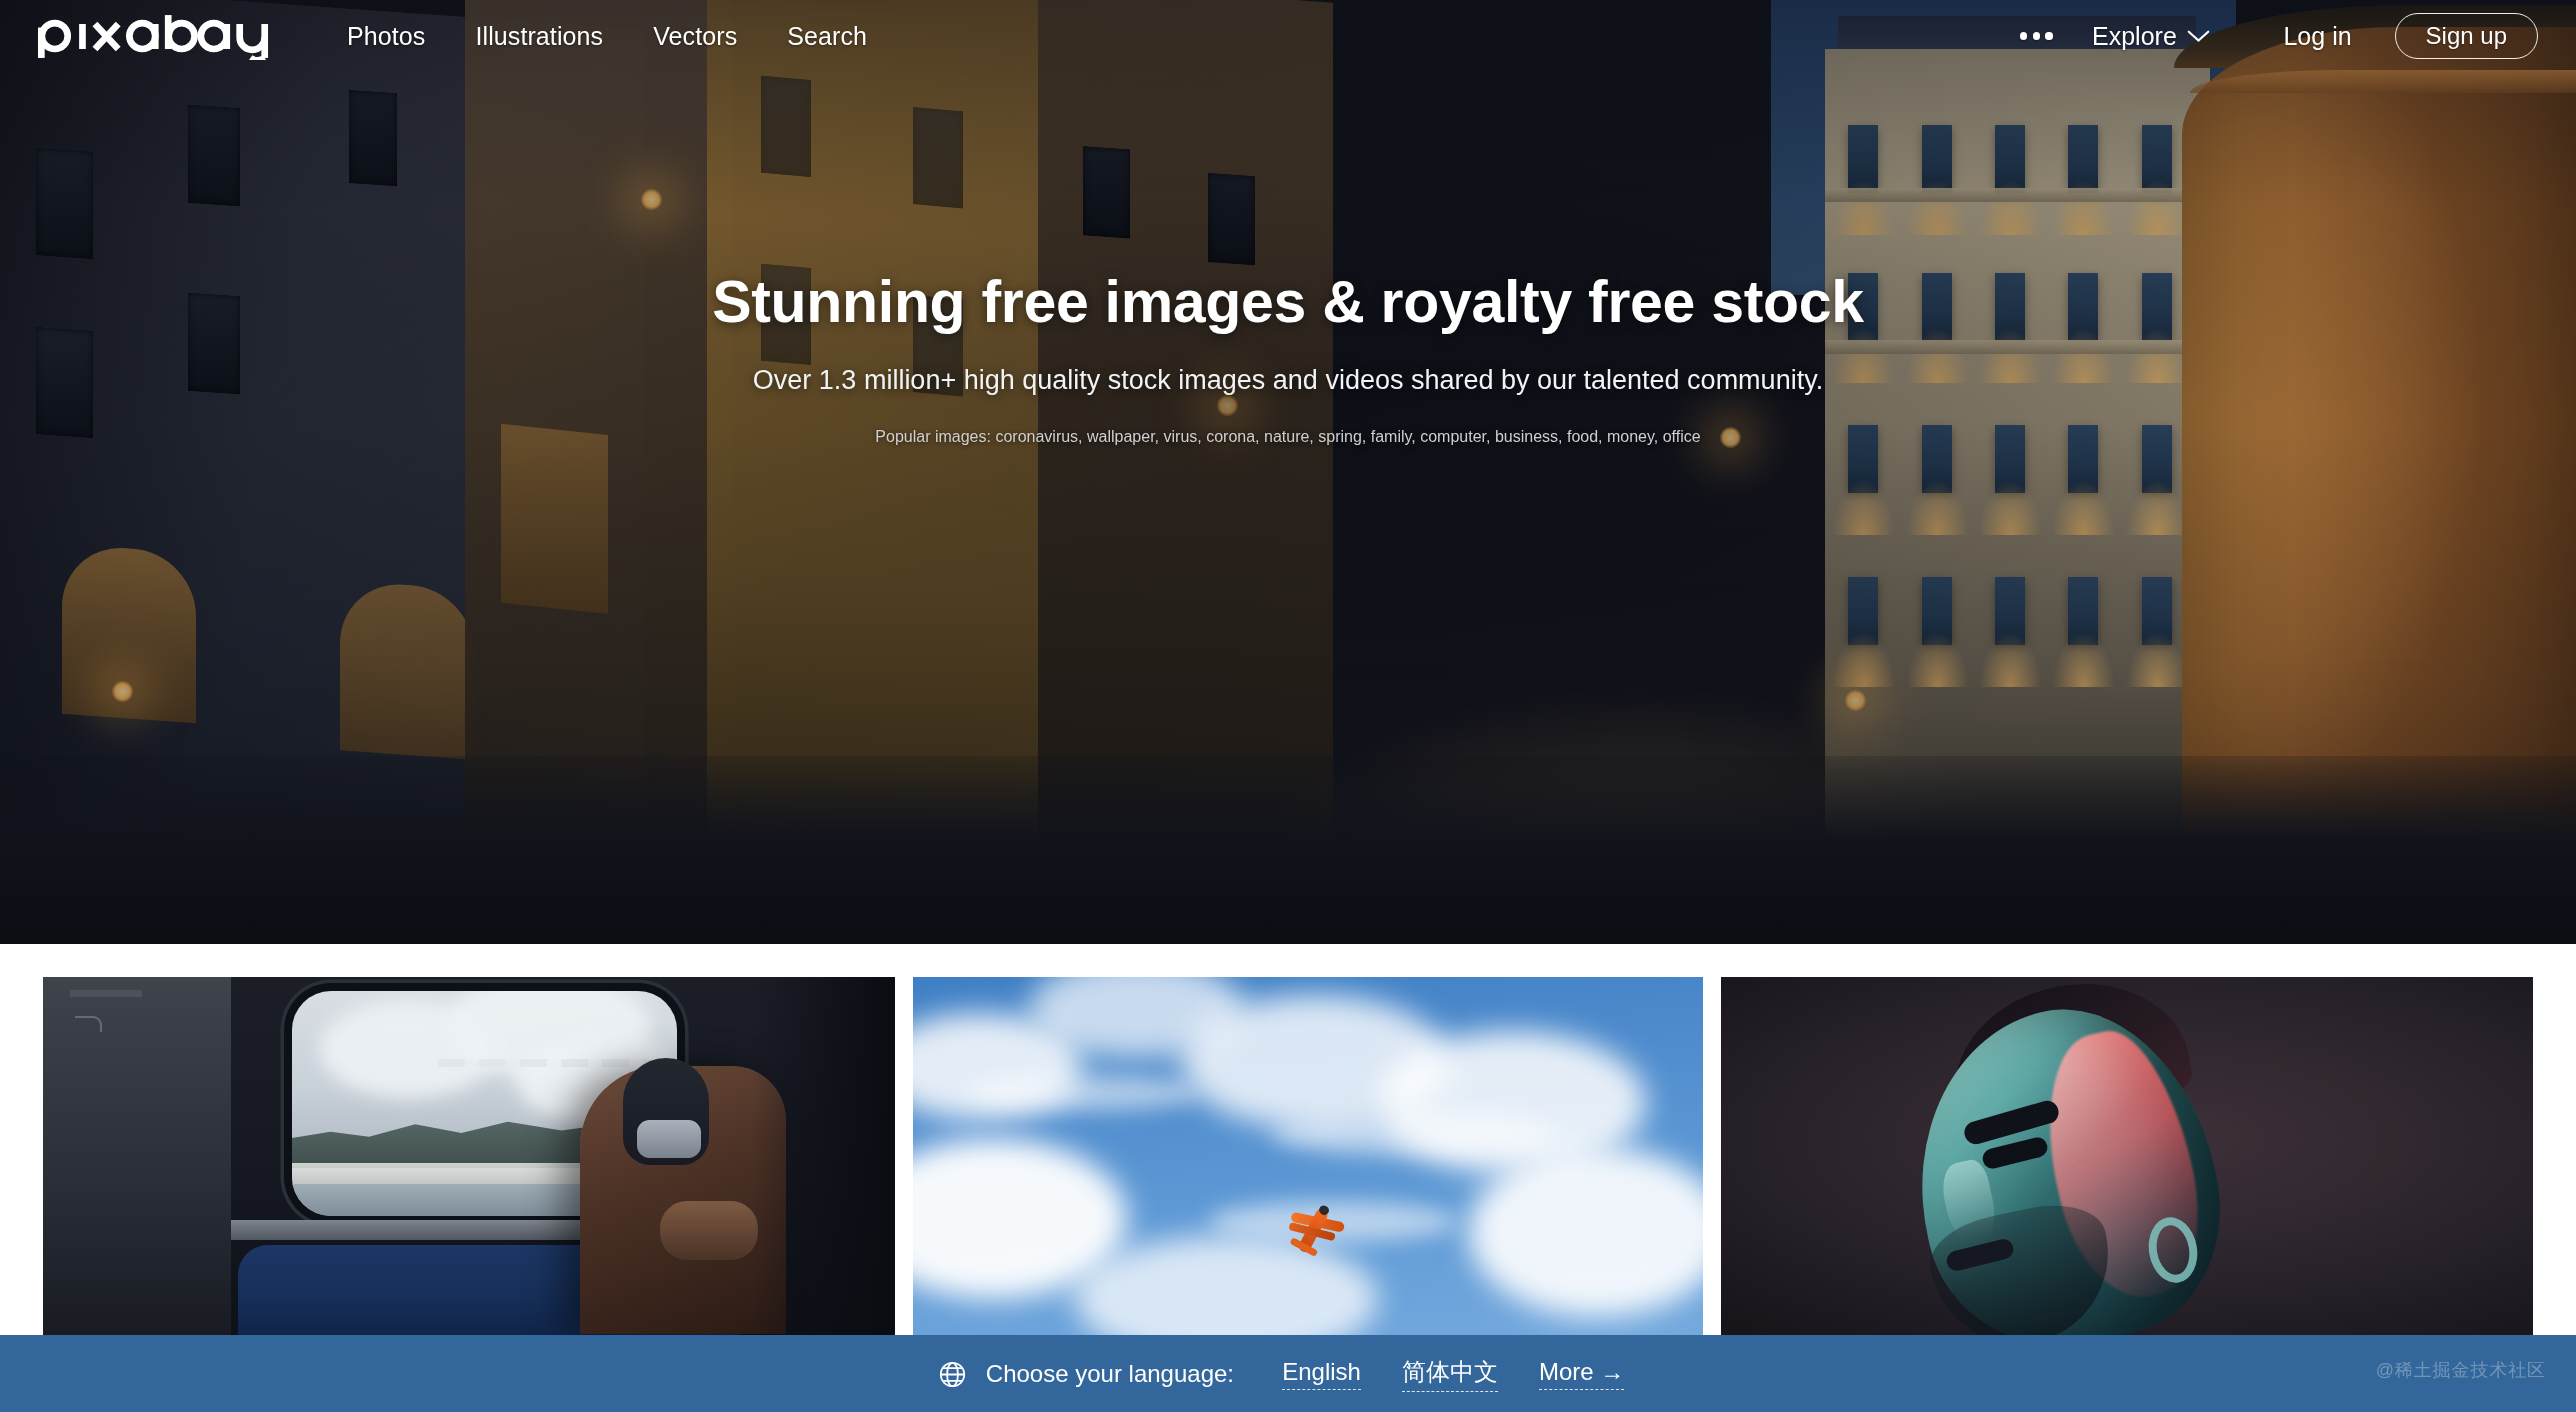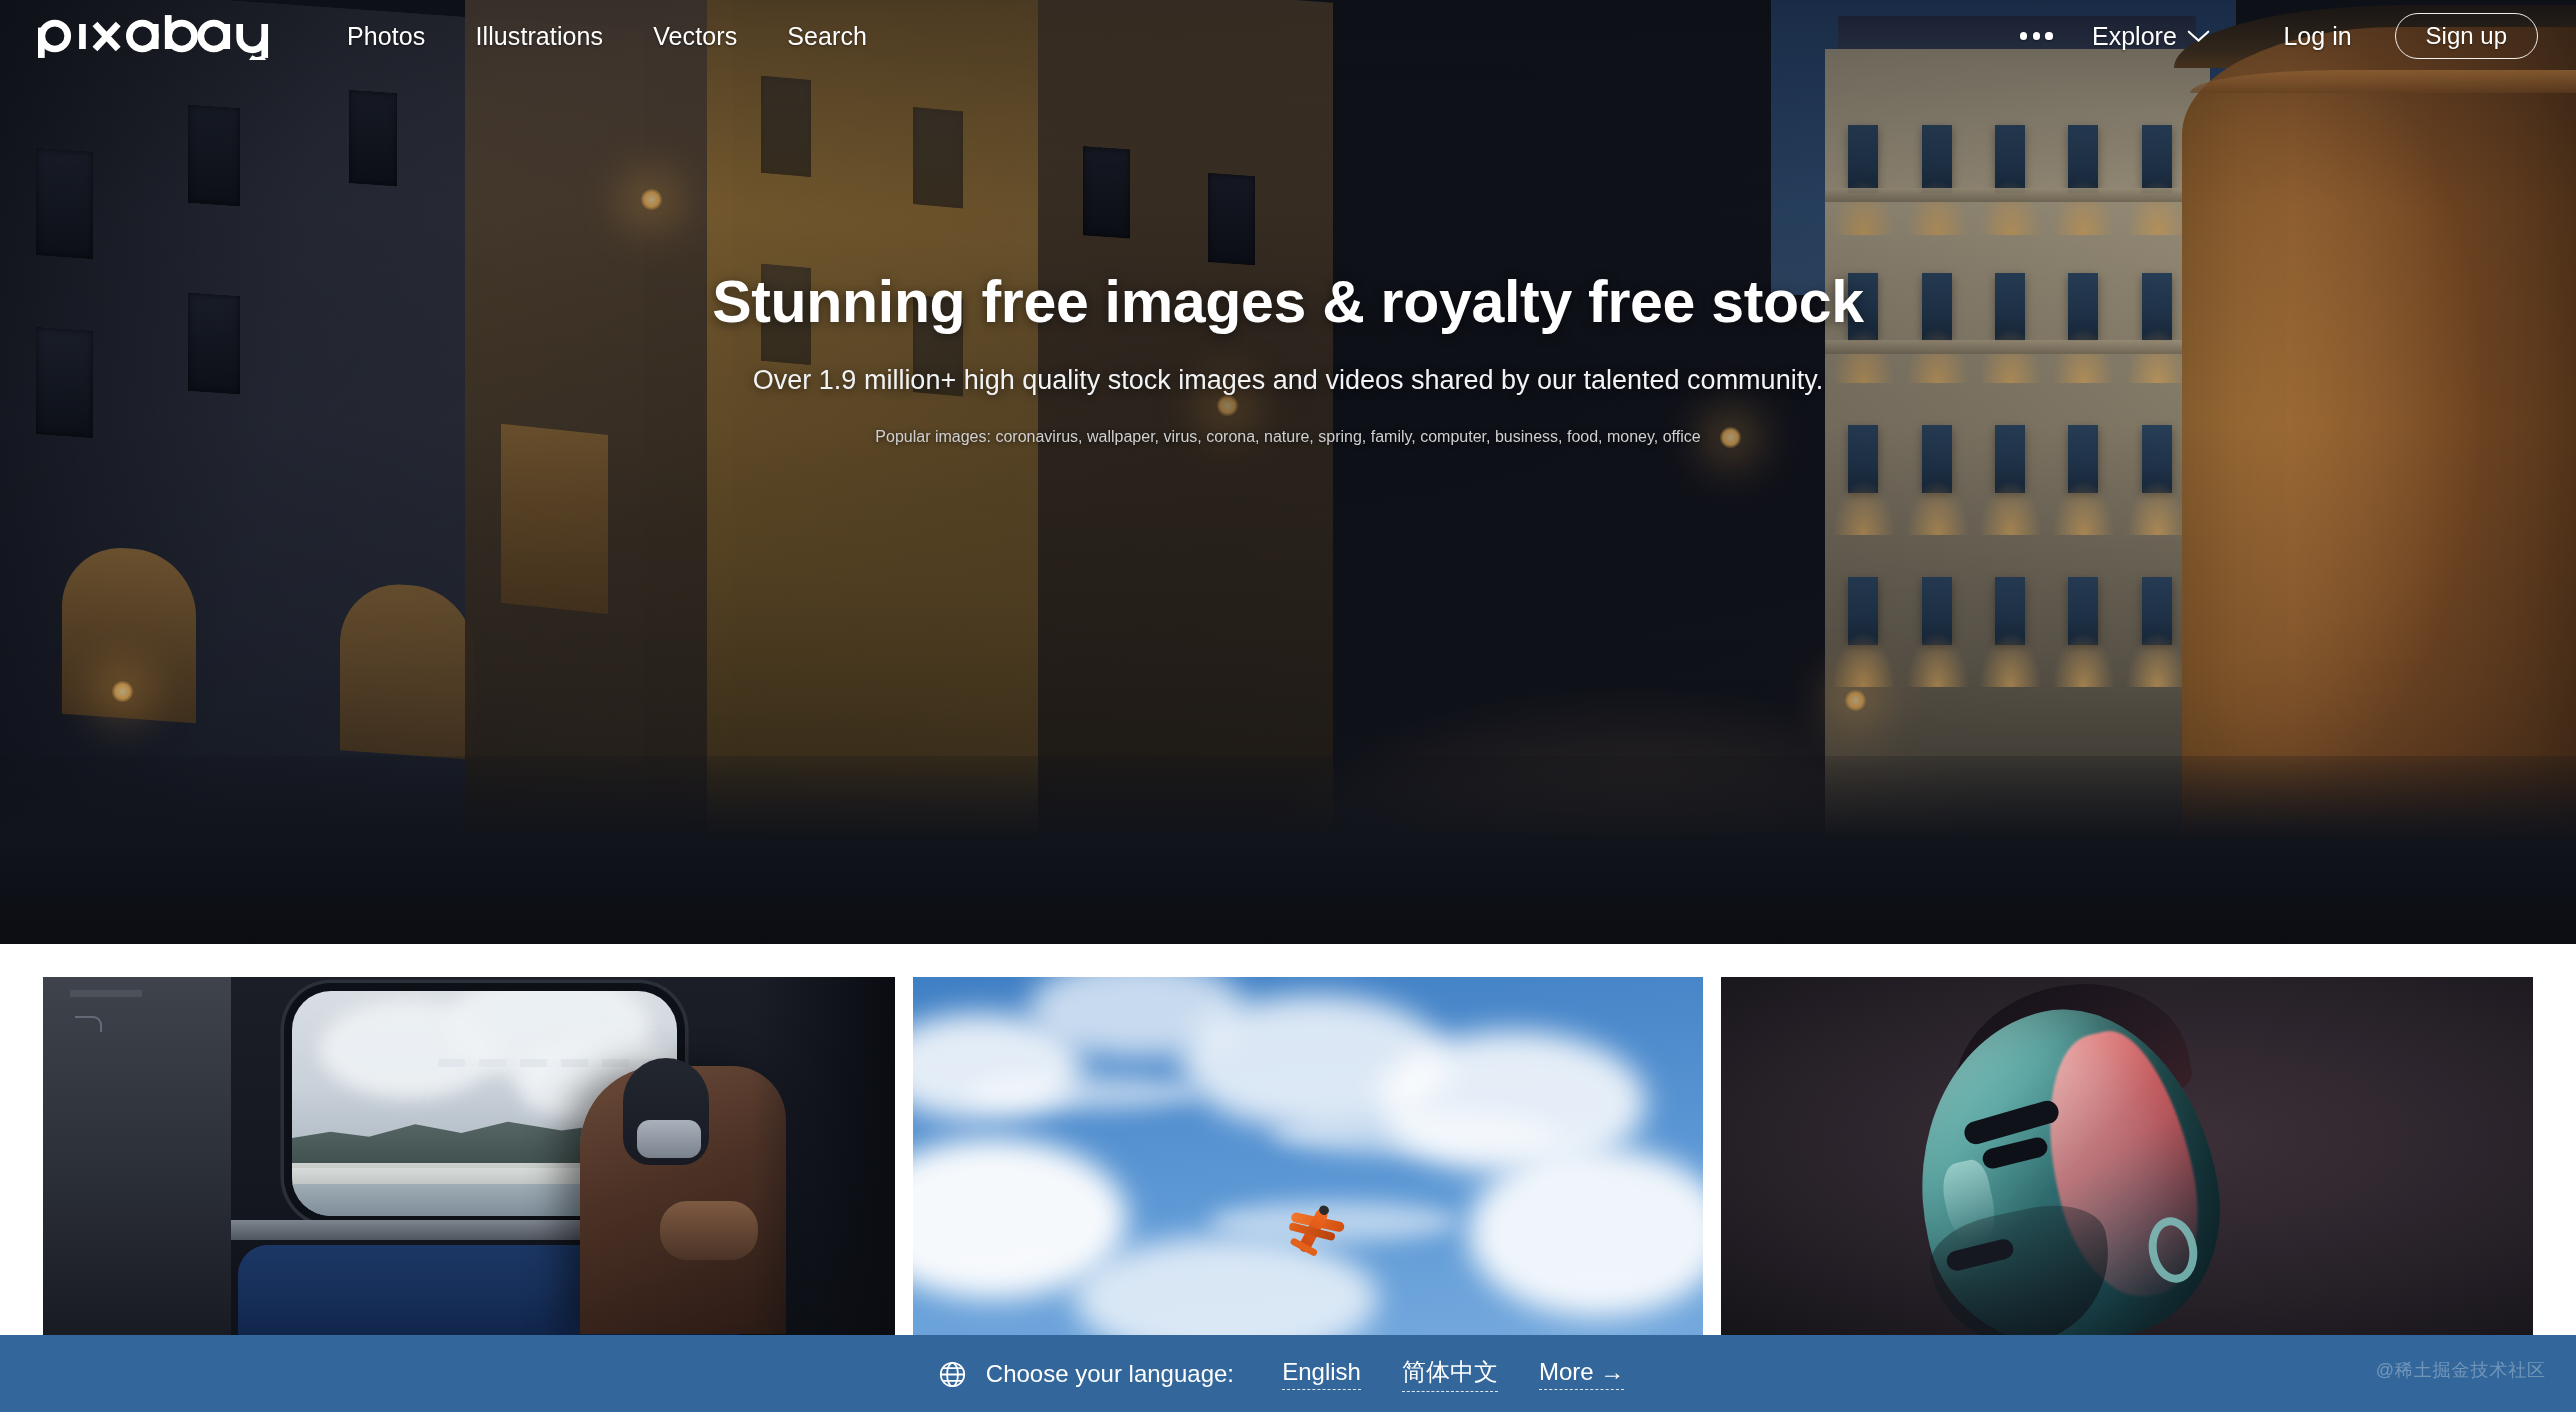--- a/index.html
+++ b/index.html
@@ -528,21 +528,21 @@
           <path d="M2,3 L13,13 L24,3" fill="none" stroke="#fff" stroke-width="2.4" stroke-linecap="round"></path>
         </svg>
       </a>
       <a class="login" href="#">Log in</a>
       <a class="signup" href="#">Sign up</a>
     </div>
   </div>
 
   <div class="hero-content">
     <h1 class="h1">Stunning free images &amp; royalty free stock</h1>
-    <div class="sub">Over 1.9 million+ high quality stock images and videos shared by our talented community.</div>
+    <div class="sub">Over 1.3 million+ high quality stock images and videos shared by our talented community.</div>
 
 
     <div class="popular">
       <span class="lbl">Popular images:</span>
       <span>
         <a href="#">coronavirus</a><span>, </span><a href="#">wallpaper</a><span>, </span><a href="#">virus</a><span>, </span><a href="#">corona</a><span>, </span><a href="#">nature</a><span>, </span><a href="#">spring</a><span>, </span><a href="#">family</a><span>, </span><a href="#">computer</a><span>, </span><a href="#">business</a><span>, </span><a href="#">food</a><span>, </span><a href="#">money</a><span>, </span><a href="#">office</a>
       </span>
     </div>
 
   </div>

